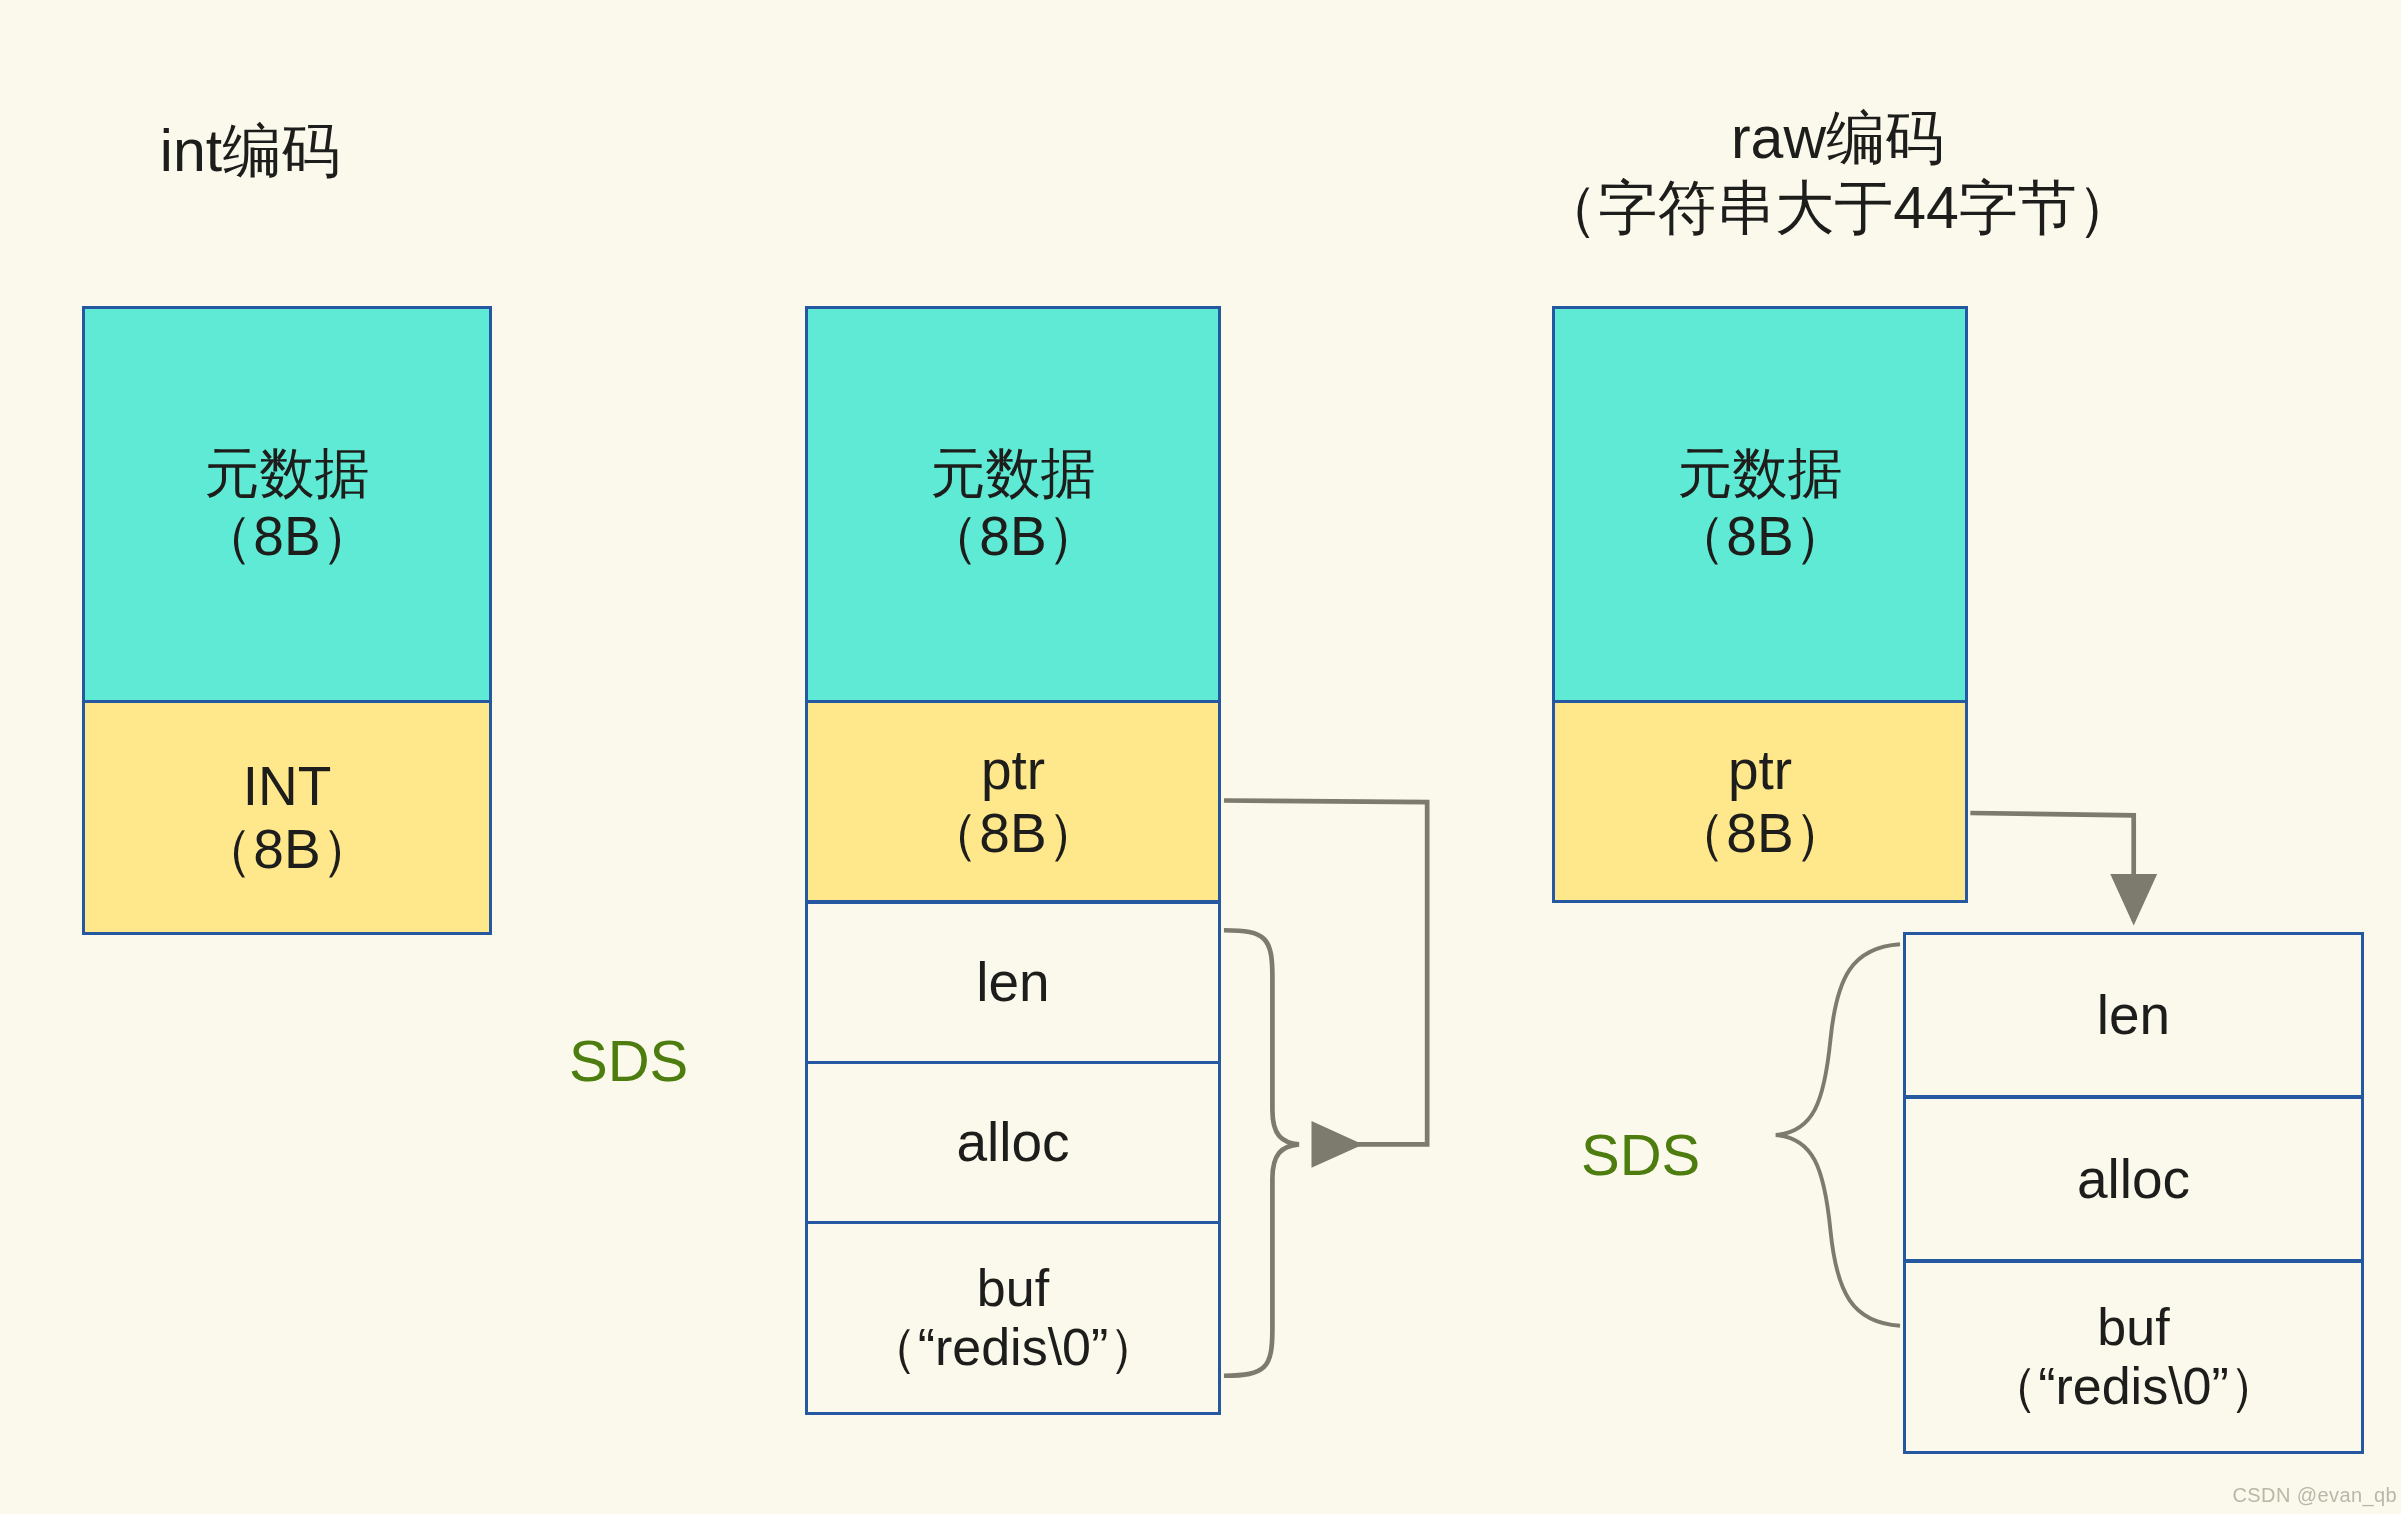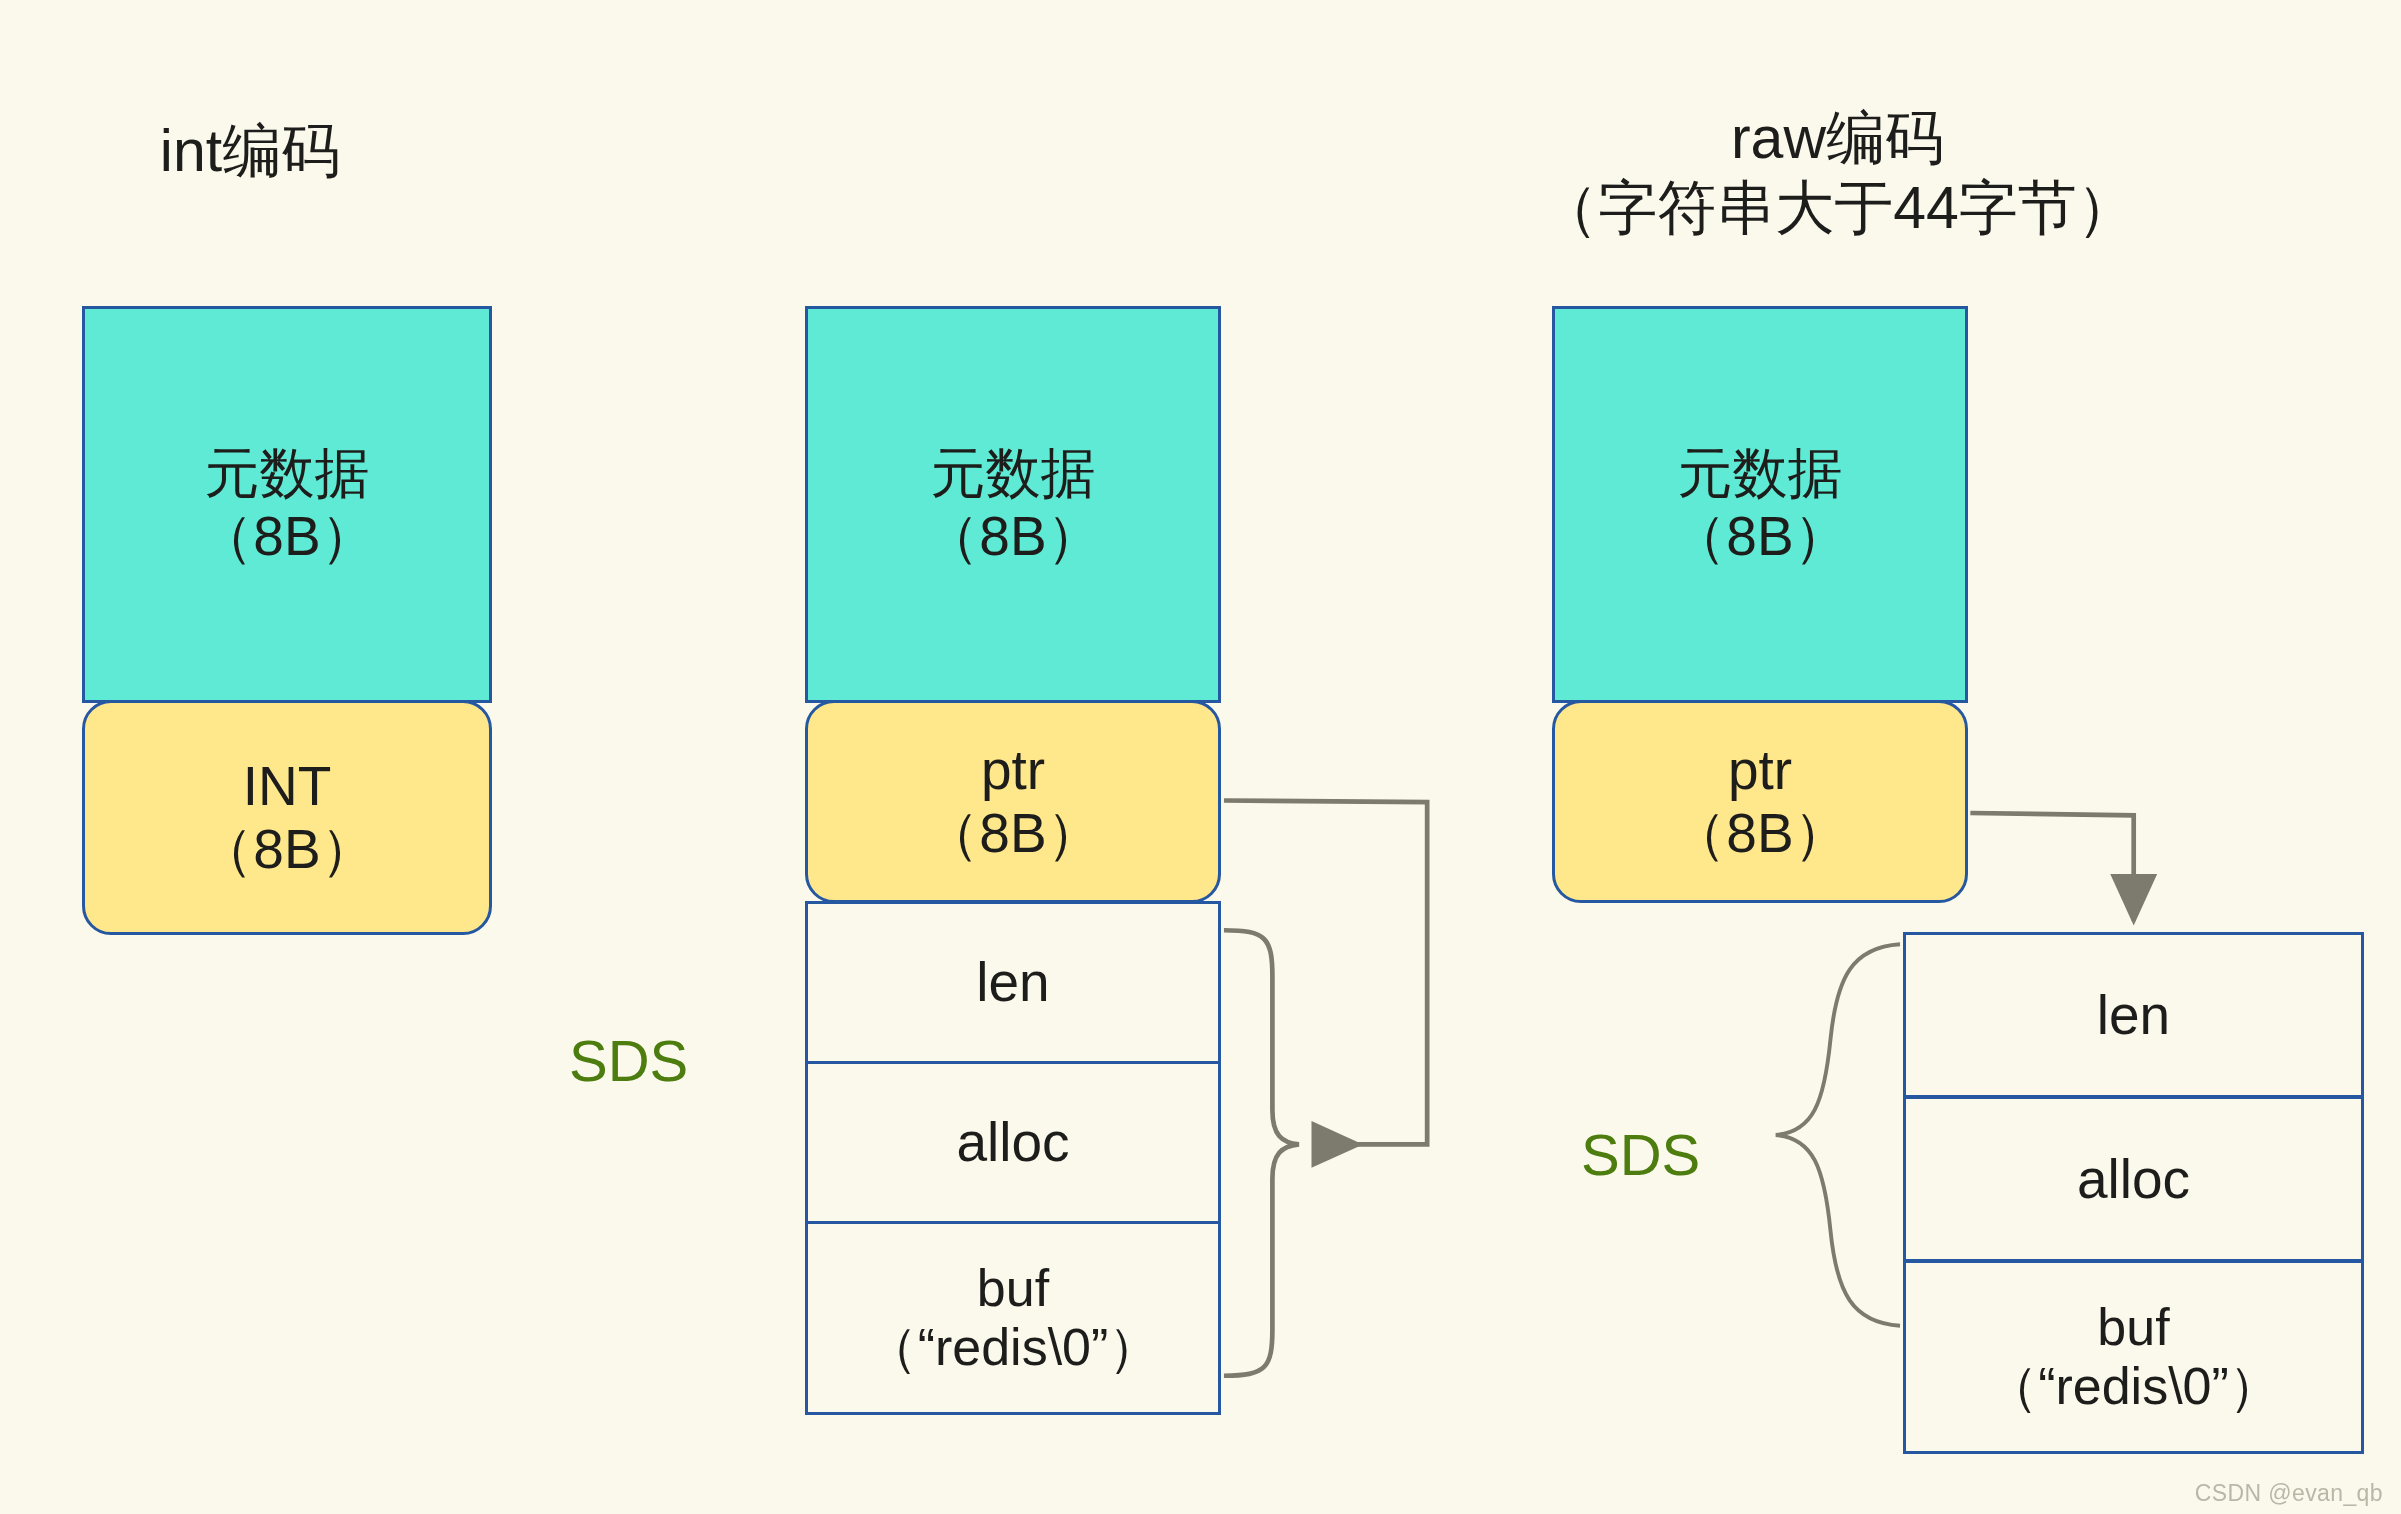--- a/index.html
+++ b/index.html
@@ -41,21 +41,21 @@
     display: flex;
     align-items: center;
     justify-content: center;
     text-align: center;
     font-size: 55px;
     line-height: 1.14;
     white-space: pre-line;
     color: #1d1d1b;
   }
   .cell-green { background: #5eead4; }
-  .cell-yellow{ background: #ffe78c; border-radius: 29px; }
+  .cell-yellow{ background: #ffe78c; }
   .cell-plain { background: #fbf9ec; }
 
   
   #c1-meta { left: 82px; top: 306px; width: 410px; height: 397px; }
   #c1-int  { left: 82px; top: 700px; width: 410px; height: 235px; }
 
   
   #c2-meta  { left: 805px; top: 306px; width: 416px; height: 397px; }
   #c2-ptr   { left: 805px; top: 700px; width: 416px; height: 203px; }
   #c2-len   { left: 805px; top: 901px; width: 416px; height: 163px; }
@@ -85,23 +85,23 @@
   #wires {
     position: absolute;
     left: 0; top: 0;
     width: 2401px; height: 1515px;
     pointer-events: none;
   }
 
   
   #watermark {
     position: absolute;
-    right: 28px;
+    right: 14px;
     bottom: 7.8px;
-    font-size: 23px;
+    font-size: 20px;
     color: #b9b7a6;
     letter-spacing: 0.4px;
   }
 </style>
 </head>
 <body>
 
 <div id="canvas">
 
   <div class="heading" id="head-int">int编码</div>

